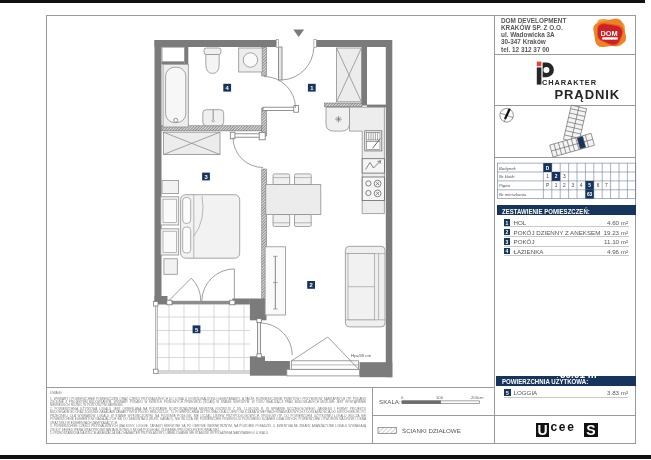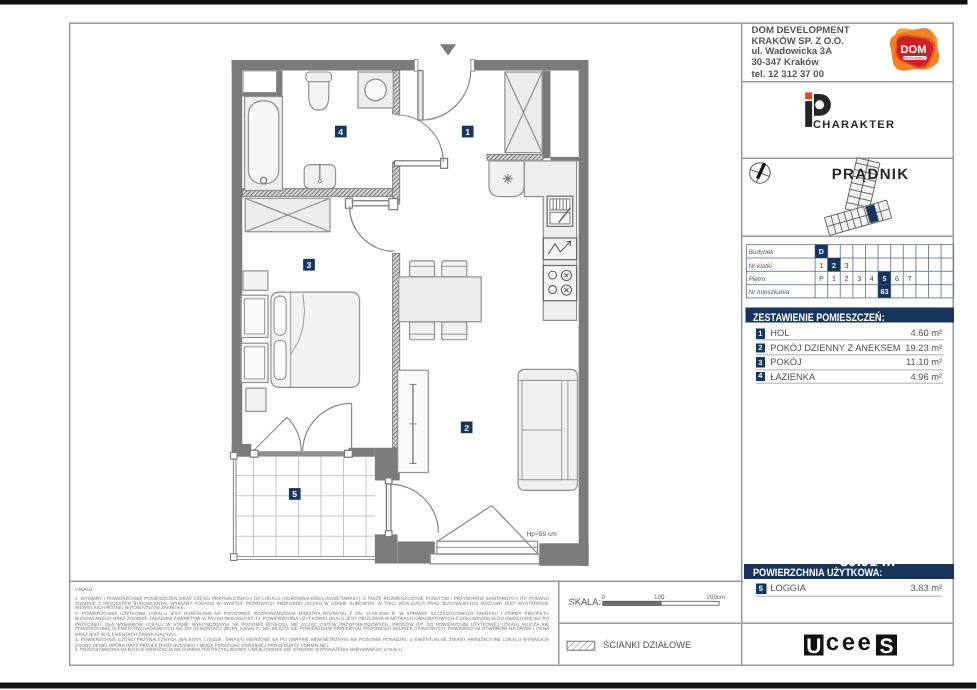--- a/index.html
+++ b/index.html
@@ -78,21 +78,21 @@
       <line x1="568.5" y1="139" x2="568.5" y2="151.4"></line>
       <line x1="573" y1="139" x2="573" y2="151.4"></line>
       <line x1="577.5" y1="139" x2="577.5" y2="151.4"></line>
       <rect x="578.8" y="139.6" width="5.8" height="11.2" fill="#17355c"></rect>
       <line x1="587.5" y1="139" x2="587.5" y2="151.4"></line>
     </g>
   </g>
 </svg>
 
 <div class="abs" style="left:542px;top:77.6px;font-size:7.4px;font-weight:bold;color:#262626;letter-spacing:0.9px;">CHARAKTER</div>
-<div class="abs" style="left:554.5px;top:87.2px;font-size:10px;font-weight:bold;color:#262626;letter-spacing:0.9px;margin-top:24px;">PRĄDNIK</div>
+<div class="abs" style="left:554.5px;top:87.2px;font-size:13px;font-weight:bold;color:#262626;letter-spacing:0.9px;">PRĄDNIK</div>
 
 <svg class="abs" style="left:0;top:0;" width="651" height="460" viewBox="0 0 651 460">
   <g stroke="#6b7c96" stroke-width="0.6" fill="none">
     <rect x="497.6" y="163.1" width="138.2" height="35.5"></rect>
     <line x1="497.6" y1="172" x2="635.8" y2="172"></line>
     <line x1="497.6" y1="180.9" x2="635.8" y2="180.9"></line>
     <line x1="497.6" y1="189.8" x2="635.8" y2="189.8"></line>
     <line x1="543.4" y1="163.1" x2="543.4" y2="198.6"></line>
     <line x1="551.8" y1="163.1" x2="551.8" y2="198.6"></line>
     <line x1="560.2" y1="163.1" x2="560.2" y2="198.6"></line>
@@ -167,21 +167,21 @@
 <div class="abs" style="left:502px;top:377.8px;font-size:7.1px;font-weight:bold;color:#fff;transform:scaleX(0.86);transform-origin:0 0;white-space:nowrap;">POWIERZCHNIA UŻYTKOWA:</div>
 <div class="abs" style="left:560px;top:369px;width:67px;text-align:left;font-size:10px;font-weight:bold;color:#fff;">39.91 m²</div>
 
 <div class="abs navy" style="left:504px;top:389.3px;width:6.6px;height:6.6px;"></div>
 <div class="abs" style="left:504px;top:389.9px;width:6.6px;text-align:center;font-size:5px;font-weight:bold;color:#fff;">5</div>
 <div class="abs" style="left:513.5px;top:389.2px;font-size:6.2px;color:#555;">LOGGIA</div>
 <div class="abs" style="left:560px;top:389.2px;width:68px;text-align:right;font-size:6.2px;color:#555;">3.83 m²</div>
 <div class="line" style="left:504px;top:396.7px;width:124px;height:1px;background:#c9c9c9;"></div>
 
 <div class="abs" style="left:535.8px;top:422.8px;width:13.6px;height:14.2px;background:#111;color:#fff;font-weight:bold;font-size:14px;text-align:center;line-height:15px;">U</div>
-<div class="abs" style="left:550.5px;top:419.6px;font-size:16px;font-weight:bold;color:#111;letter-spacing:1.7px;">cee</div>
+<div class="abs" style="left:550.5px;top:419.6px;font-size:12px;font-weight:bold;color:#111;letter-spacing:1.7px;">cee</div>
 <div class="abs" style="left:584.2px;top:422.8px;width:13.6px;height:14.2px;background:#111;color:#fff;font-weight:bold;font-size:14px;text-align:center;line-height:15px;">S</div>
 
 <div class="abs" style="left:379px;top:398px;font-size:6.2px;color:#555;">SKALA:</div>
 <svg class="abs" style="left:0;top:0;" width="651" height="460" viewBox="0 0 651 460">
   <rect x="402" y="400.9" width="77.4" height="2.6" fill="#fff" stroke="#666" stroke-width="0.6"></rect>
   <rect x="402" y="400.9" width="38.7" height="2.6" fill="#6e6e6e" stroke="#666" stroke-width="0.6"></rect>
   <text x="401" y="399.3" font-size="4.2" fill="#666" font-family="Liberation Sans">0</text>
   <text x="436" y="399.3" font-size="4.2" fill="#666" font-family="Liberation Sans">100</text>
   <text x="471" y="399.3" font-size="4.2" fill="#666" font-family="Liberation Sans">200cm</text>
 

